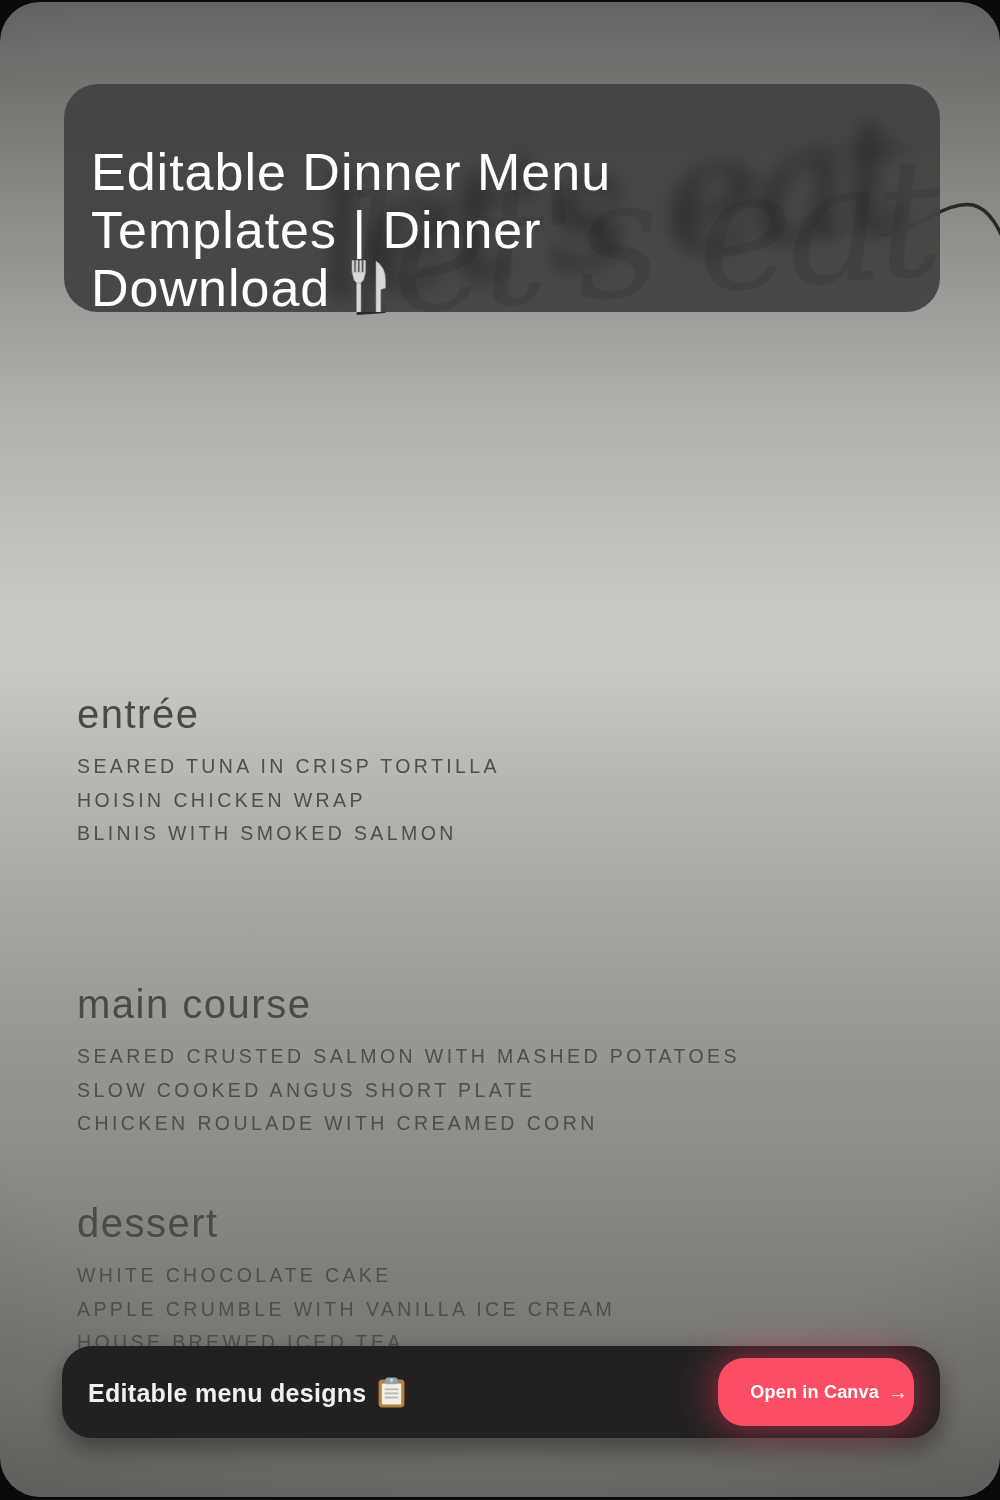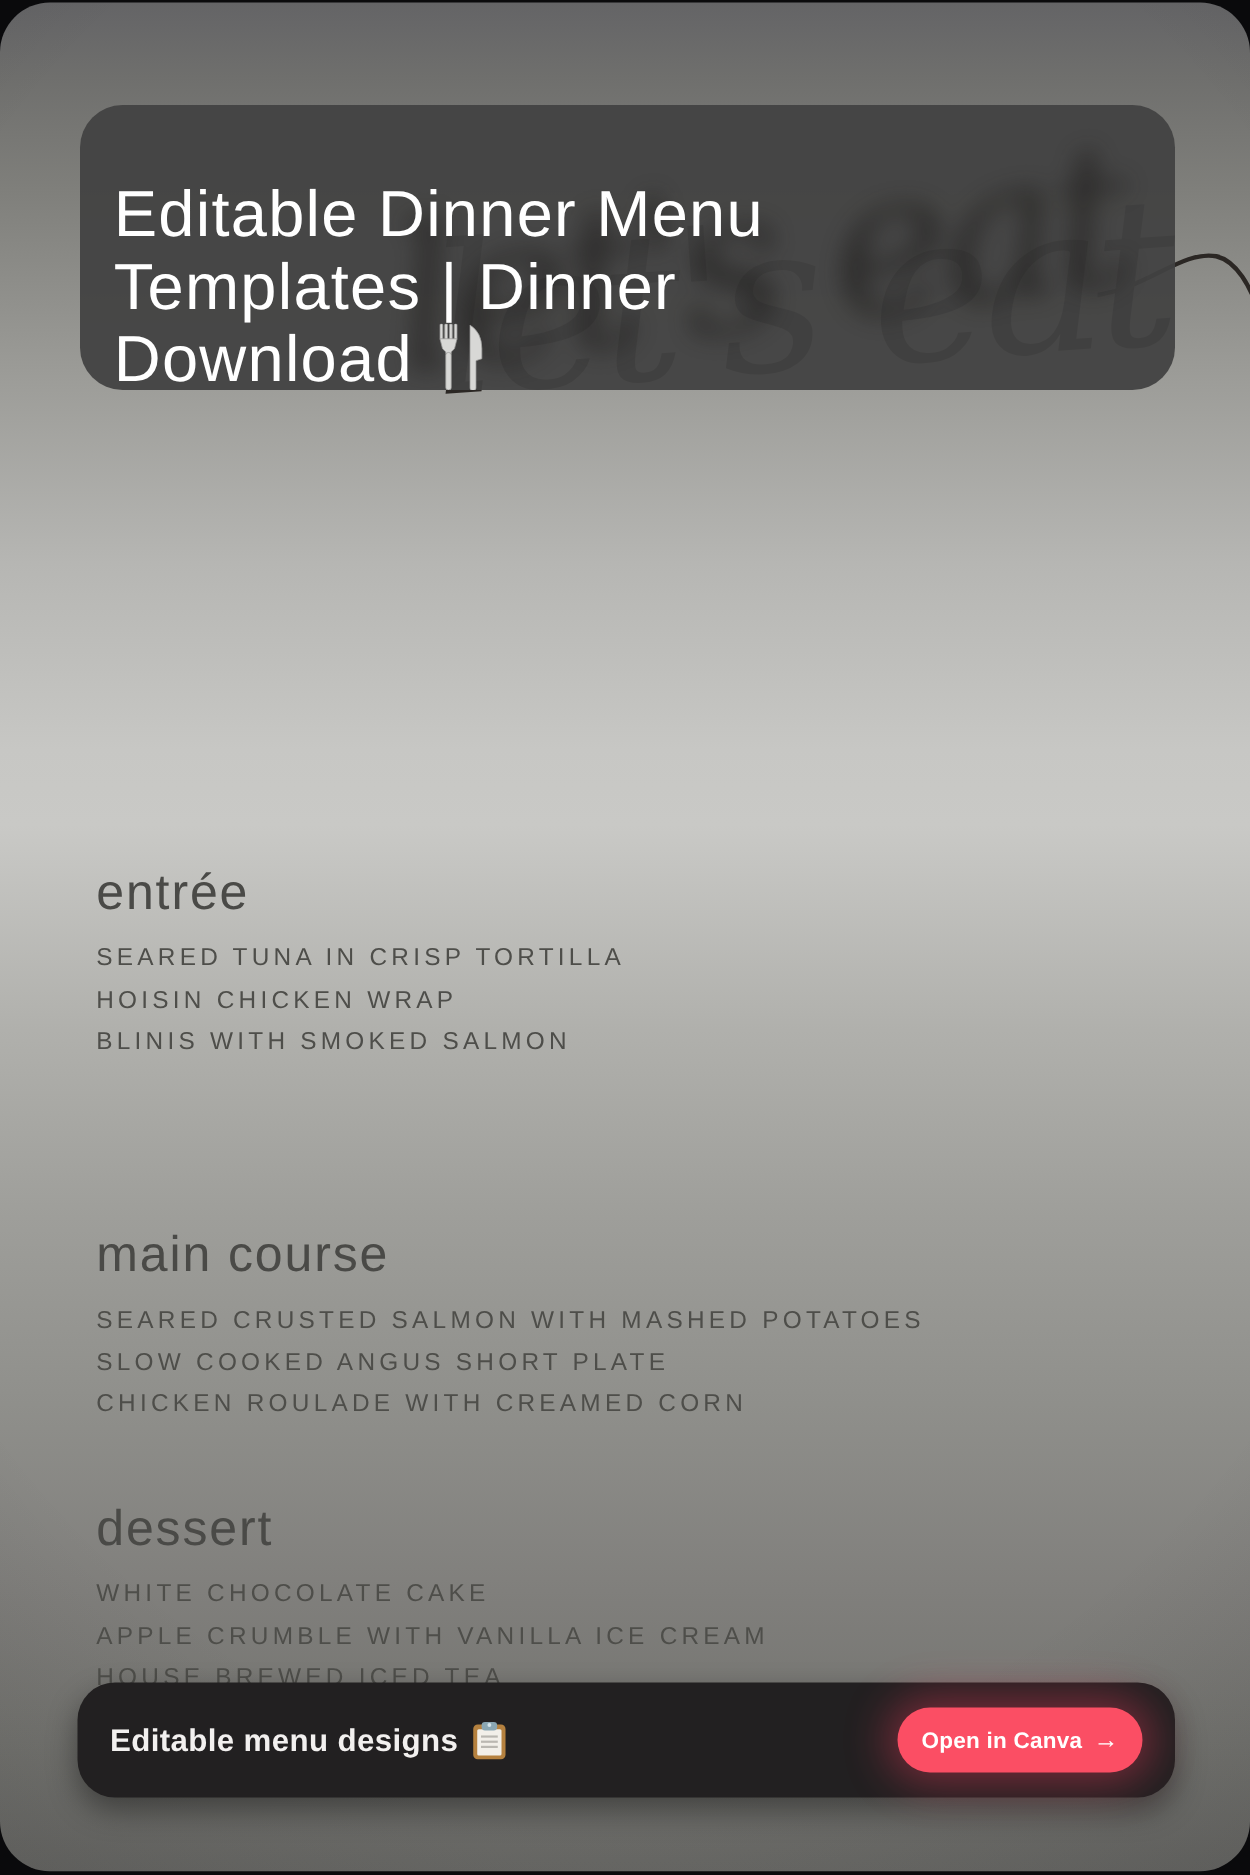--- a/index.html
+++ b/index.html
@@ -66,24 +66,24 @@
     position:absolute;left:62px;top:1346px;width:878px;height:92px;z-index:4;
     border-radius:30px;background:#222021;
     box-shadow:0 10px 24px rgba(0,0,0,0.4);
     display:flex;align-items:center;padding:0 26px;box-sizing:border-box;
   }
   .action-label{
     font-size:25px;font-weight:700;color:#f2f0ef;letter-spacing:0.3px;
     display:flex;align-items:flex-end;gap:11px;
   }
   .canva-button{
-    margin-left:auto;width:196px;height:52px;border:none;cursor:pointer;
+    margin-left:auto;width:196px;height:68px;border:none;cursor:pointer;
     border-radius:26px;background:#fb4e64;
     box-shadow:0 0 34px 8px rgba(251,60,96,0.40);
-    display:flex;align-items:center;justify-content:center;gap:9px;
+    display:flex;align-items:center;justify-content:flex-end;gap:9px;
     font-family:"Liberation Sans", sans-serif;
   }
   .canva-button .btn-label{font-size:18px;font-weight:800;color:#ffffff;letter-spacing:0.2px;}
   .canva-button .btn-arrow{font-size:20px;font-weight:700;color:#ffffff;line-height:1;}
 </style>
 </head>
 <body>
 
 <div class="pin-image">
 

